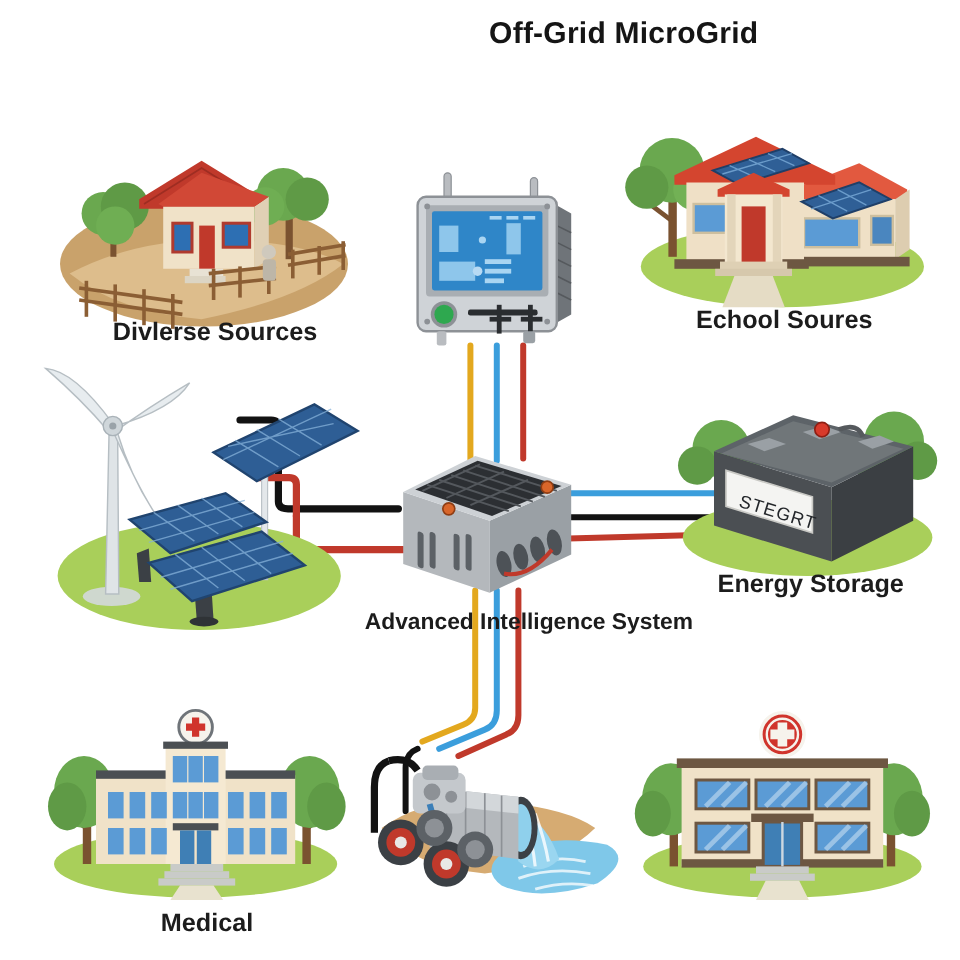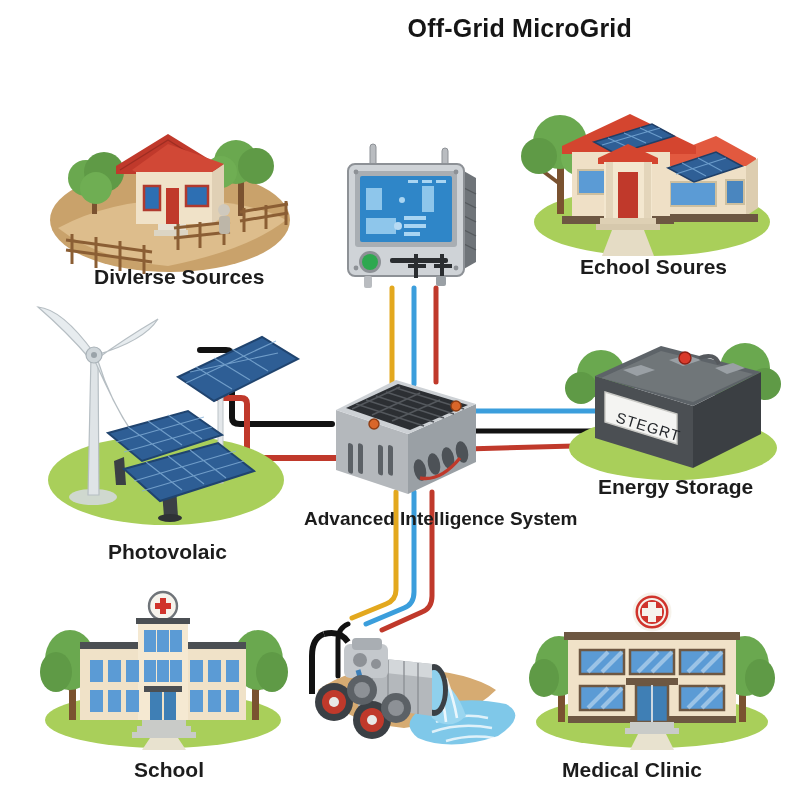--- a/index.html
+++ b/index.html
@@ -235,21 +235,20 @@
       </g>
 
       <g>
         <path d="M124,186 L126,212 L140,212 L138,182Z" fill="#3b4045"></path>
         <ellipse cx="132" cy="213" rx="12" ry="4" fill="#2f3336"></ellipse>
         <path d="M86,164 L180,138 L216,166 L122,196Z" fill="#2e5e95" stroke="#20446f" stroke-width="2"></path>
         <path d="M108,157 L144,185 M130,151 L166,179 M152,145 L188,173 M96,176 L198,146 M104,186 L206,156" stroke="#86b2da" stroke-width="1.2" fill="none" opacity=".75"></path>
       </g>
     </svg>
   </div>
-  <div class="lbl" style="left:108px;top:540px;">Photovolaic</div>
 
   <div class="node" style="left:328px;top:362px;">
     <svg width="160" height="135" viewBox="0 0 160 135">
       <path d="M8,48 L8,108 L80,132 L80,72Z" fill="#b4b8bc"></path>
       <path d="M80,72 L80,132 L148,100 L148,42Z" fill="#9aa0a5"></path>
       <path d="M8,48 L68,18 L148,42 L80,72Z" fill="#cdd1d5"></path>
 
       <path d="M18,46 L70,22 L140,43 L82,68Z" fill="#2c2f33"></path>
       <g stroke="#54585d" stroke-width="1.6" fill="none">
         <path d="M28,42 L96,64"></path>
@@ -372,21 +371,21 @@
       <rect x="112" y="102" width="26" height="28" fill="#3f7fb5"></rect>
       <rect x="124" y="102" width="2" height="28" fill="#f0e2c8"></rect>
       <g fill="#c9cbc8">
         <rect x="104" y="130" width="44" height="6"></rect>
         <rect x="99" y="136" width="54" height="6"></rect>
         <rect x="94" y="142" width="64" height="6"></rect>
       </g>
       <path d="M112,148 L140,148 L148,160 L104,160Z" fill="#e8e2cf"></path>
     </svg>
   </div>
-  <div class="lbl" style="left:134px;top:758px;">School</div>
+  <div class="lbl" style="left:134px;top:758px;">Medical</div>
 
   <div class="node" style="left:300px;top:598px;">
     <svg width="230" height="155" viewBox="0 0 230 155">
       <path d="M18,92 Q54,66 108,70 Q170,74 196,92 Q166,122 104,130 Q42,124 18,92Z" fill="#d6ab72"></path>
 
       <g>
         <path d="M120,112 Q160,96 206,106 Q228,118 198,138 Q150,154 118,140 Q100,126 120,112Z" fill="#7fc8e9"></path>
         <g stroke="#ffffff" stroke-width="2.4" fill="none" opacity=".75">
           <path d="M136,124 Q162,114 188,120"></path>
           <path d="M132,134 Q160,124 192,130"></path>
@@ -485,15 +484,14 @@
       <rect x="98" y="88" width="52" height="7" fill="#6d5742"></rect>
       <rect x="108" y="95" width="32" height="37" fill="#3f7fb5" stroke="#6d5742" stroke-width="2.5"></rect>
       <rect x="123" y="95" width="2" height="37" fill="#cdd8e0"></rect>
       <g fill="#c9cbc8">
         <rect x="102" y="132" width="44" height="6"></rect>
         <rect x="97" y="138" width="54" height="6"></rect>
       </g>
       <path d="M110,144 L138,144 L146,160 L102,160Z" fill="#e8e2cf"></path>
     </svg>
   </div>
-  <div class="lbl" style="left:562px;top:758px;">Medical Clinic</div>
 
 </div>
 
 </body></html>

